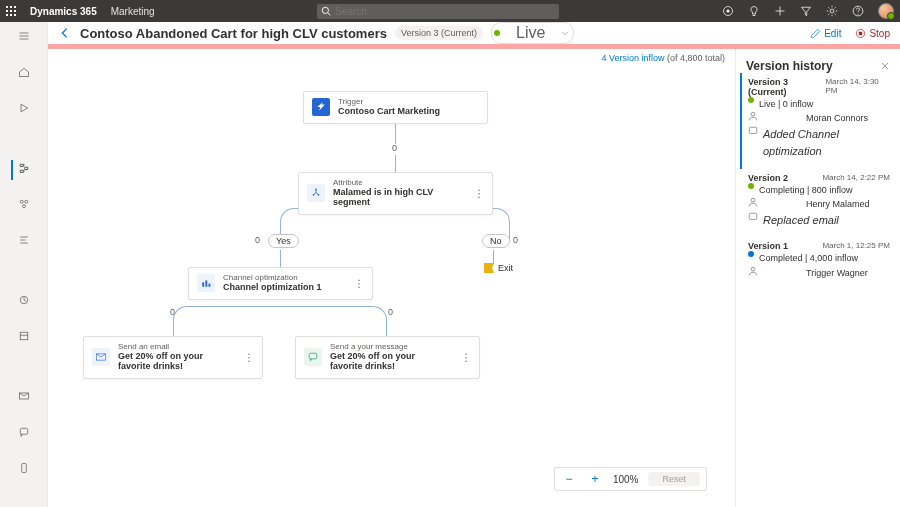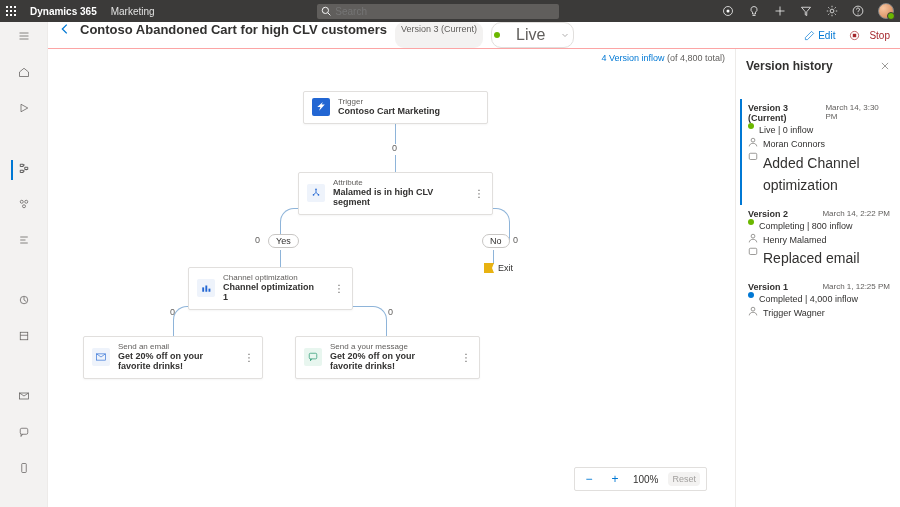--- a/index.html
+++ b/index.html
@@ -24,32 +24,32 @@
   .rail { width: 48px; background: #f3f2f1; border-right: 1px solid #edebe9; display: flex; flex-direction: column; align-items: center; padding-top: 8px; gap: 24px; }
   .rail .item { width: 16px; height: 16px; display: flex; align-items: center; justify-content: center; color: #605e5c; }
   .rail .sep { height: 1px; width: 16px; background: #d2d0ce; }
   .rail .active-item { position: relative; }
   .rail .active-item::before { content:""; position:absolute; left:-5px; top:-2px; width:2px; height:20px; background:#0078d4; }
   .rail-bottom { margin-top: auto; margin-bottom: 8px; width: 18px; height: 18px; background: #a4262c; color: #fff; font-size: 8px; display: flex; align-items: center; justify-content: center; border-radius: 2px; font-weight: 600; }
 
   .main { flex: 1; display: flex; flex-direction: column; }
 
   
-  .pagehead { height: 27px; display: flex; padding: 0 10px; gap: 8px; border-bottom: 1px solid #fca5a5; }
+  .pagehead { height: 27px; display: flex; align-items: center; padding: 0 10px; gap: 8px; border-bottom: 5px solid #fca5a5; }
   .back { color: #0078d4; display:flex; }
   .title { font-size: 13px; font-weight: 600; color: #323130; }
   .pill { font-size: 9px; padding: 2px 6px; border-radius: 9px; }
   .pill-ver { background: #f3f2f1; color: #605e5c; }
   .pill-live { display: inline-flex; align-items: center; gap: 4px; color: #605e5c; }
   .livewrap { display:flex; align-items:center; border:1px solid #e1dfdd; border-radius:10px; padding:1px 4px 1px 2px; gap:16px;}
   .dot-green { width:6px; height:6px; border-radius:50%; background:#6bb700; display:inline-block; }
   .dot-blue { width:6px; height:6px; border-radius:50%; background:#0078d4; display:inline-block; }
   .pagehead-right { margin-left: auto; display: flex; gap: 14px; align-items: center; font-size: 10px; }
   .edit { color: #0078d4; display:flex; align-items:center; gap:3px; }
-  .stop { color: #a4262c; display:flex; align-items:center; gap:9px; }
+  .stop { color: #a4262c; display:flex; align-items:center; gap:3px; }
 
   
   .content { flex: 1; display: flex; position: relative; }
   .canvas { flex: 1; position: relative; background: #fff; overflow: hidden; }
   .canvas-top { position: absolute; top: 4px; right: 10px; font-size: 9px; color: #0078d4; }
   .canvas-top .muted { color: #605e5c; }
 
   
   .node { position: absolute; background: #fff; border: 1px solid #e1dfdd; border-radius: 2px; box-shadow: 0 1px 2px rgba(0,0,0,.04); display: flex; align-items: center; padding: 6px 8px; gap: 8px; }
   .node .icon { width: 18px; height: 18px; border-radius: 2px; display: flex; align-items: center; justify-content: center; flex-shrink:0; }
@@ -64,35 +64,35 @@
   .exit-flag { width:10px; height:10px; background:#e8b211; clip-path: polygon(0 0,100% 0,80% 50%,100% 100%,0 100%); }
 
   
   .connector { position:absolute; border:1px solid #8eb4d9; }
   .connector.v { width:0; border-left-width:1px; border-right:none; border-top:none; border-bottom:none; }
   .connector.arc { border-bottom:none; border-top-left-radius: 14px; border-top-right-radius: 14px; }
 
   
   .zoom { position: absolute; right: 28px; bottom: 16px; display:flex; align-items:center; gap:10px; background:#fff; border:1px solid #e1dfdd; border-radius:2px; padding:4px 6px; font-size:10px; color:#323130; }
   .zoom button { border: none; background: none; font-size: 12px; color:#0078d4; width:16px; }
-  .zoom .reset { background:#f3f2f1; color:#a19f9d; padding:2px 4px; border-radius:4px; font-size:9px; }
+  .zoom .reset { background:#f3f2f1; color:#a19f9d; padding:2px 14px; border-radius:4px; font-size:9px; }
 
   
   .panel { width: 165px; border-left: 1px solid #edebe9; padding: 10px 10px; font-size: 10px; color: #323130; }
-  .panel-head { display:flex; align-items:center; justify-content:space-between; margin-bottom:26px; }
+  .panel-head { display:flex; align-items:center; justify-content:space-between; margin-bottom:0; }
   .panel-head h3 { font-size: 12px; font-weight: 600; }
   .ver { border-left: 2px solid transparent; padding: 4px 0 8px 6px; margin-left:-6px; }
   .ver.current { border-left-color:#0078d4; }
   .ver .row { display:flex; align-items:flex-start; gap:5px; line-height:1.6; }
   .ver .head { display:flex; justify-content:space-between; }
   .ver .name { font-weight:600; font-size:9px; }
   .ver .time { font-size:8px; color:#605e5c; }
   .ver .status { font-size:9px; color:#323130; }
-  .ver .person { font-size:9px; color:#323130; }
-  .ver .note { font-size:14px; color:#323130; }
+  .ver .person { font-size:9px; color:#323130;margin-left:43px; }
+  .ver .note { font-size:11px; color:#323130;font-style:italic; }
   .sm-icon { width:10px; height:10px; display:inline-flex; }
 
   svg { display:block; }
 </style>
 </head>
 <body>
 
 <div class="topbar">
   <div class="waffle">
     <svg width="10" height="10" viewBox="0 0 10 10">
@@ -330,21 +330,21 @@
         <div class="branch-pill" style="left:220px; top:185px;">Yes</div>
         <div class="count" style="left:207px; top:186px;">0</div>
         <div class="branch-pill" style="left:434px; top:185px;">No</div>
         <div class="count" style="left:465px; top:186px;">0</div>
 
         <div class="exit" style="left:436px; top:214px;">
           <span class="exit-flag"></span>
           <span>Exit</span>
         </div>
 
-        <div class="node" style="left:140px; top:218px; width:165px;">
+        <div class="node" style="left:140px; top:218px; width:185px;">
           <div class="icon" style="background:#eef3fb;">
               <svg width="10" height="10" viewBox="0 0 16 16">
                 <rect x="2" y="7" width="3" height="7" fill="#2266d3"></rect>
                 <rect x="7" y="4" width="3" height="10" fill="#2266d3"></rect>
                 <rect x="12" y="9" width="3" height="5" fill="#2266d3"></rect>
               </svg>
             </div>
           <div class="txt">
               <span class="lbl">Channel optimization</span>
               <span class="val">Channel optimization 1</span>

